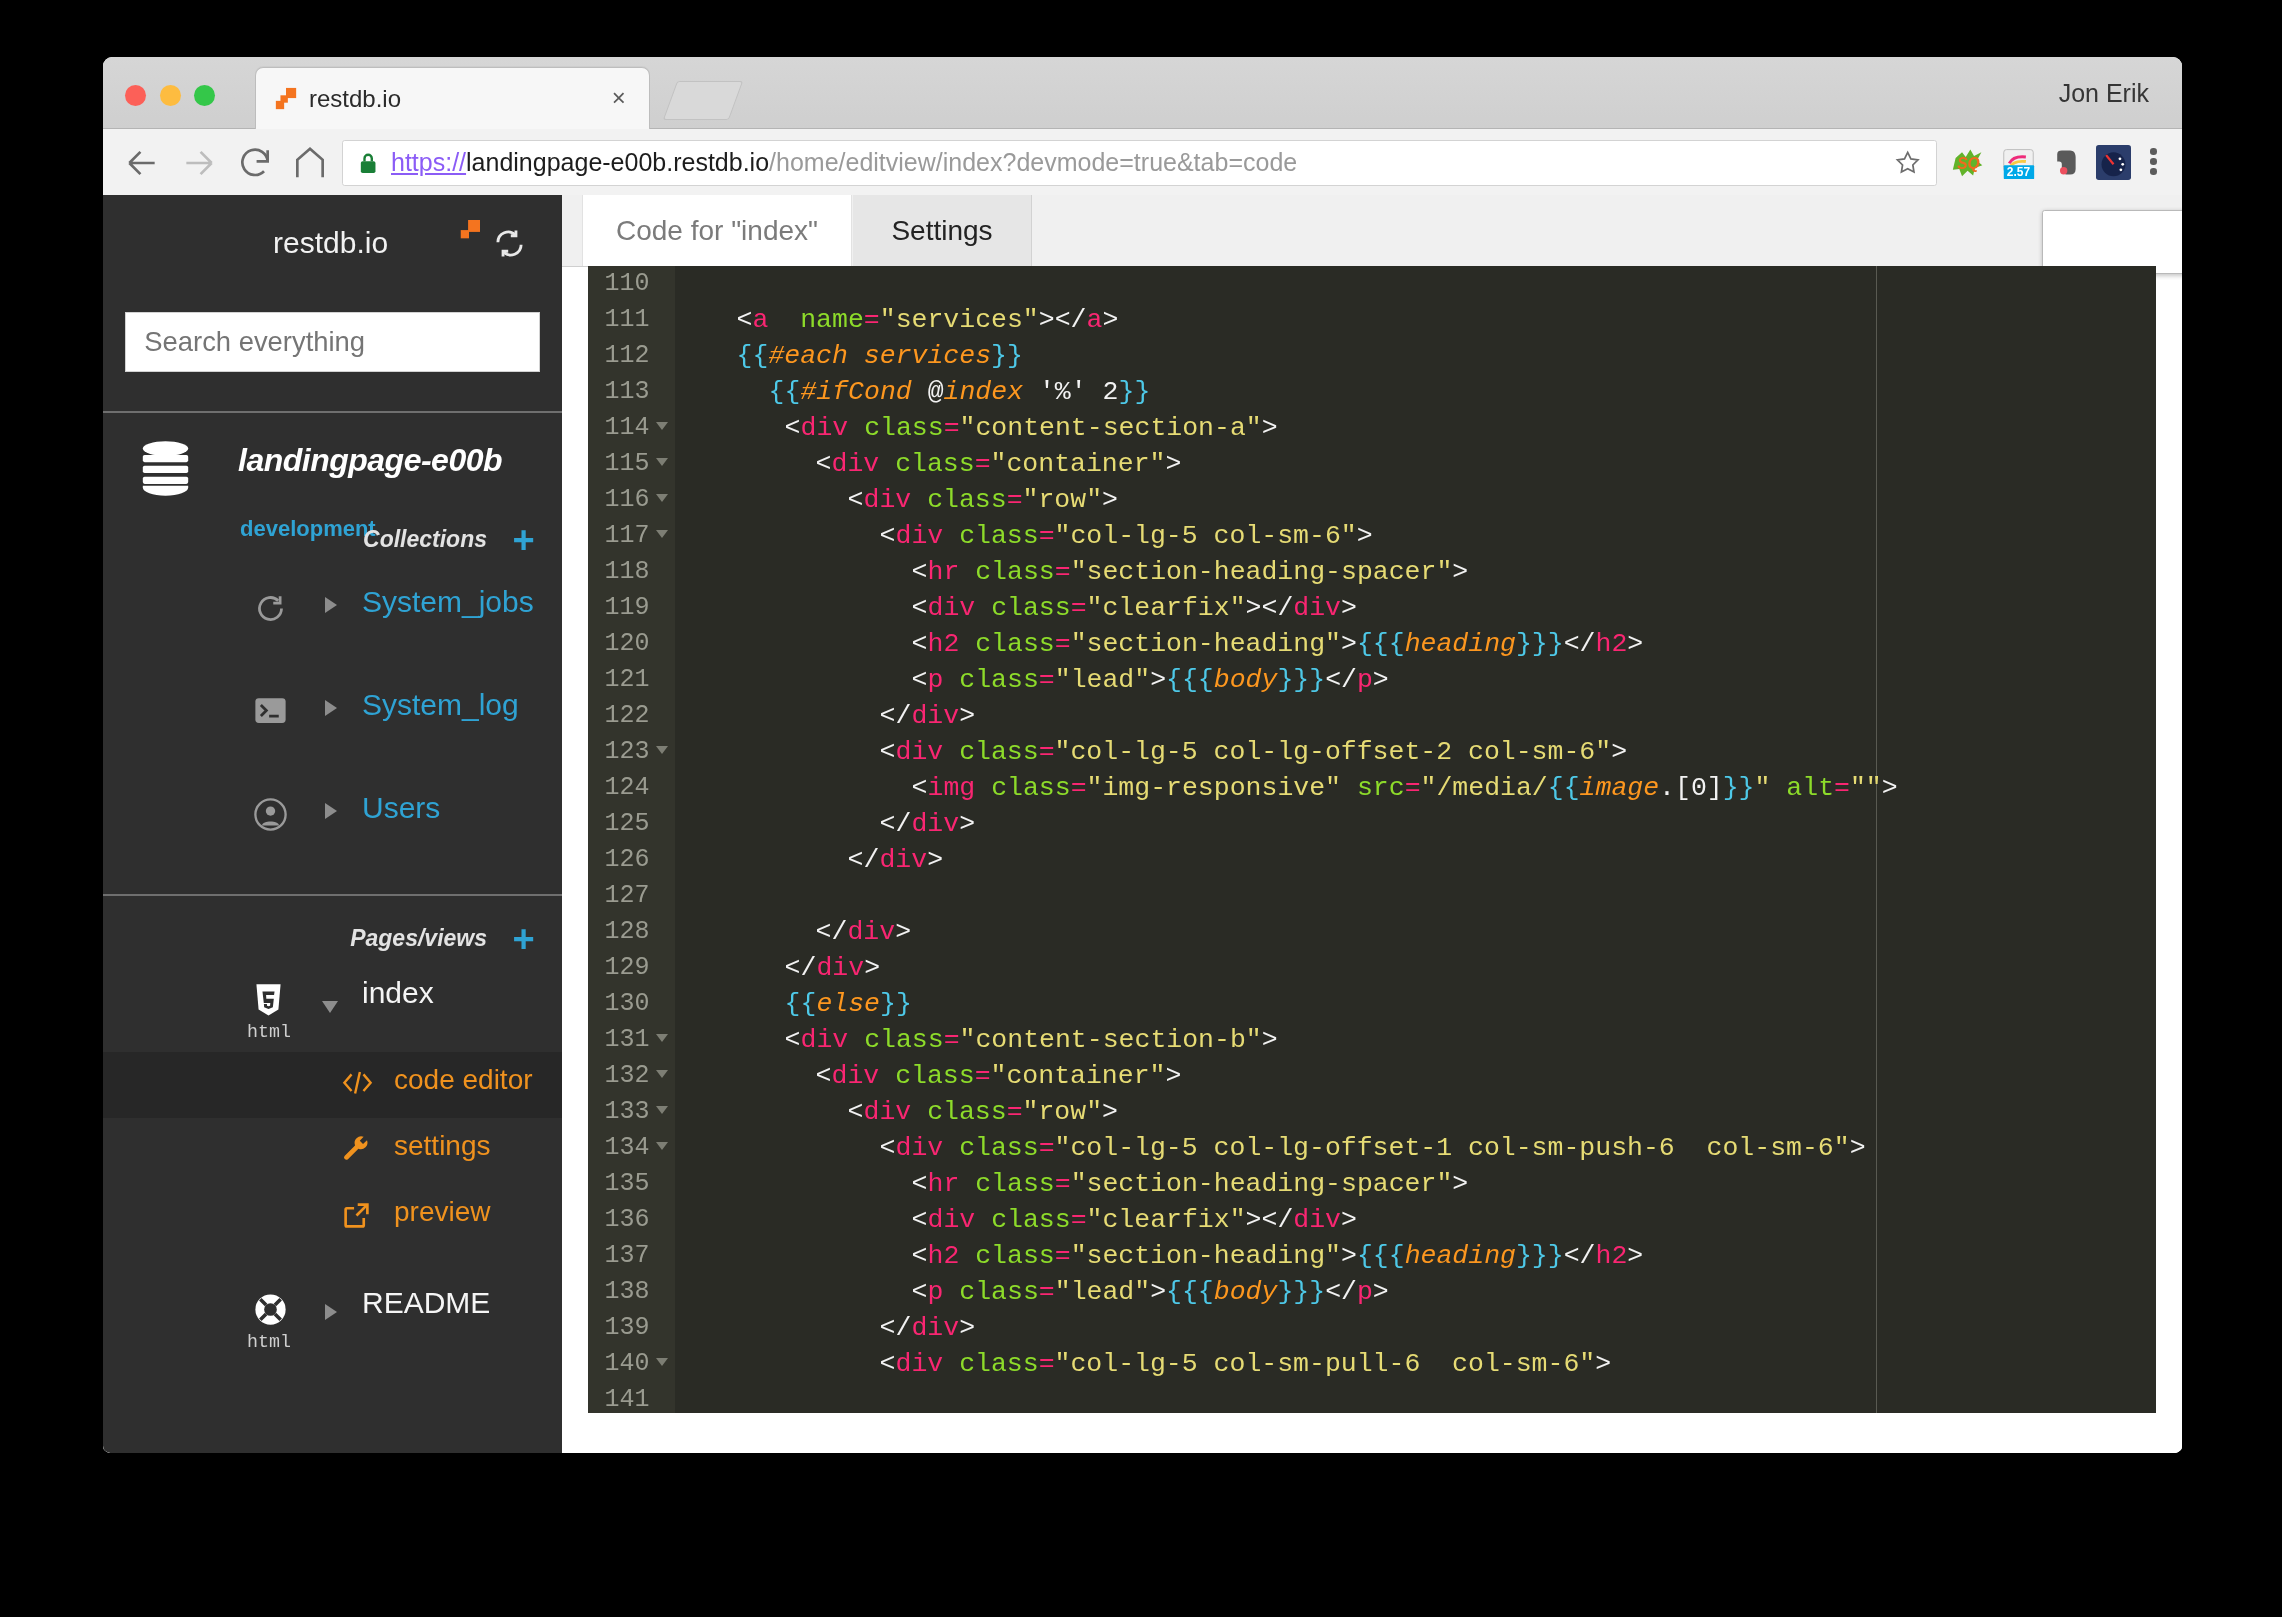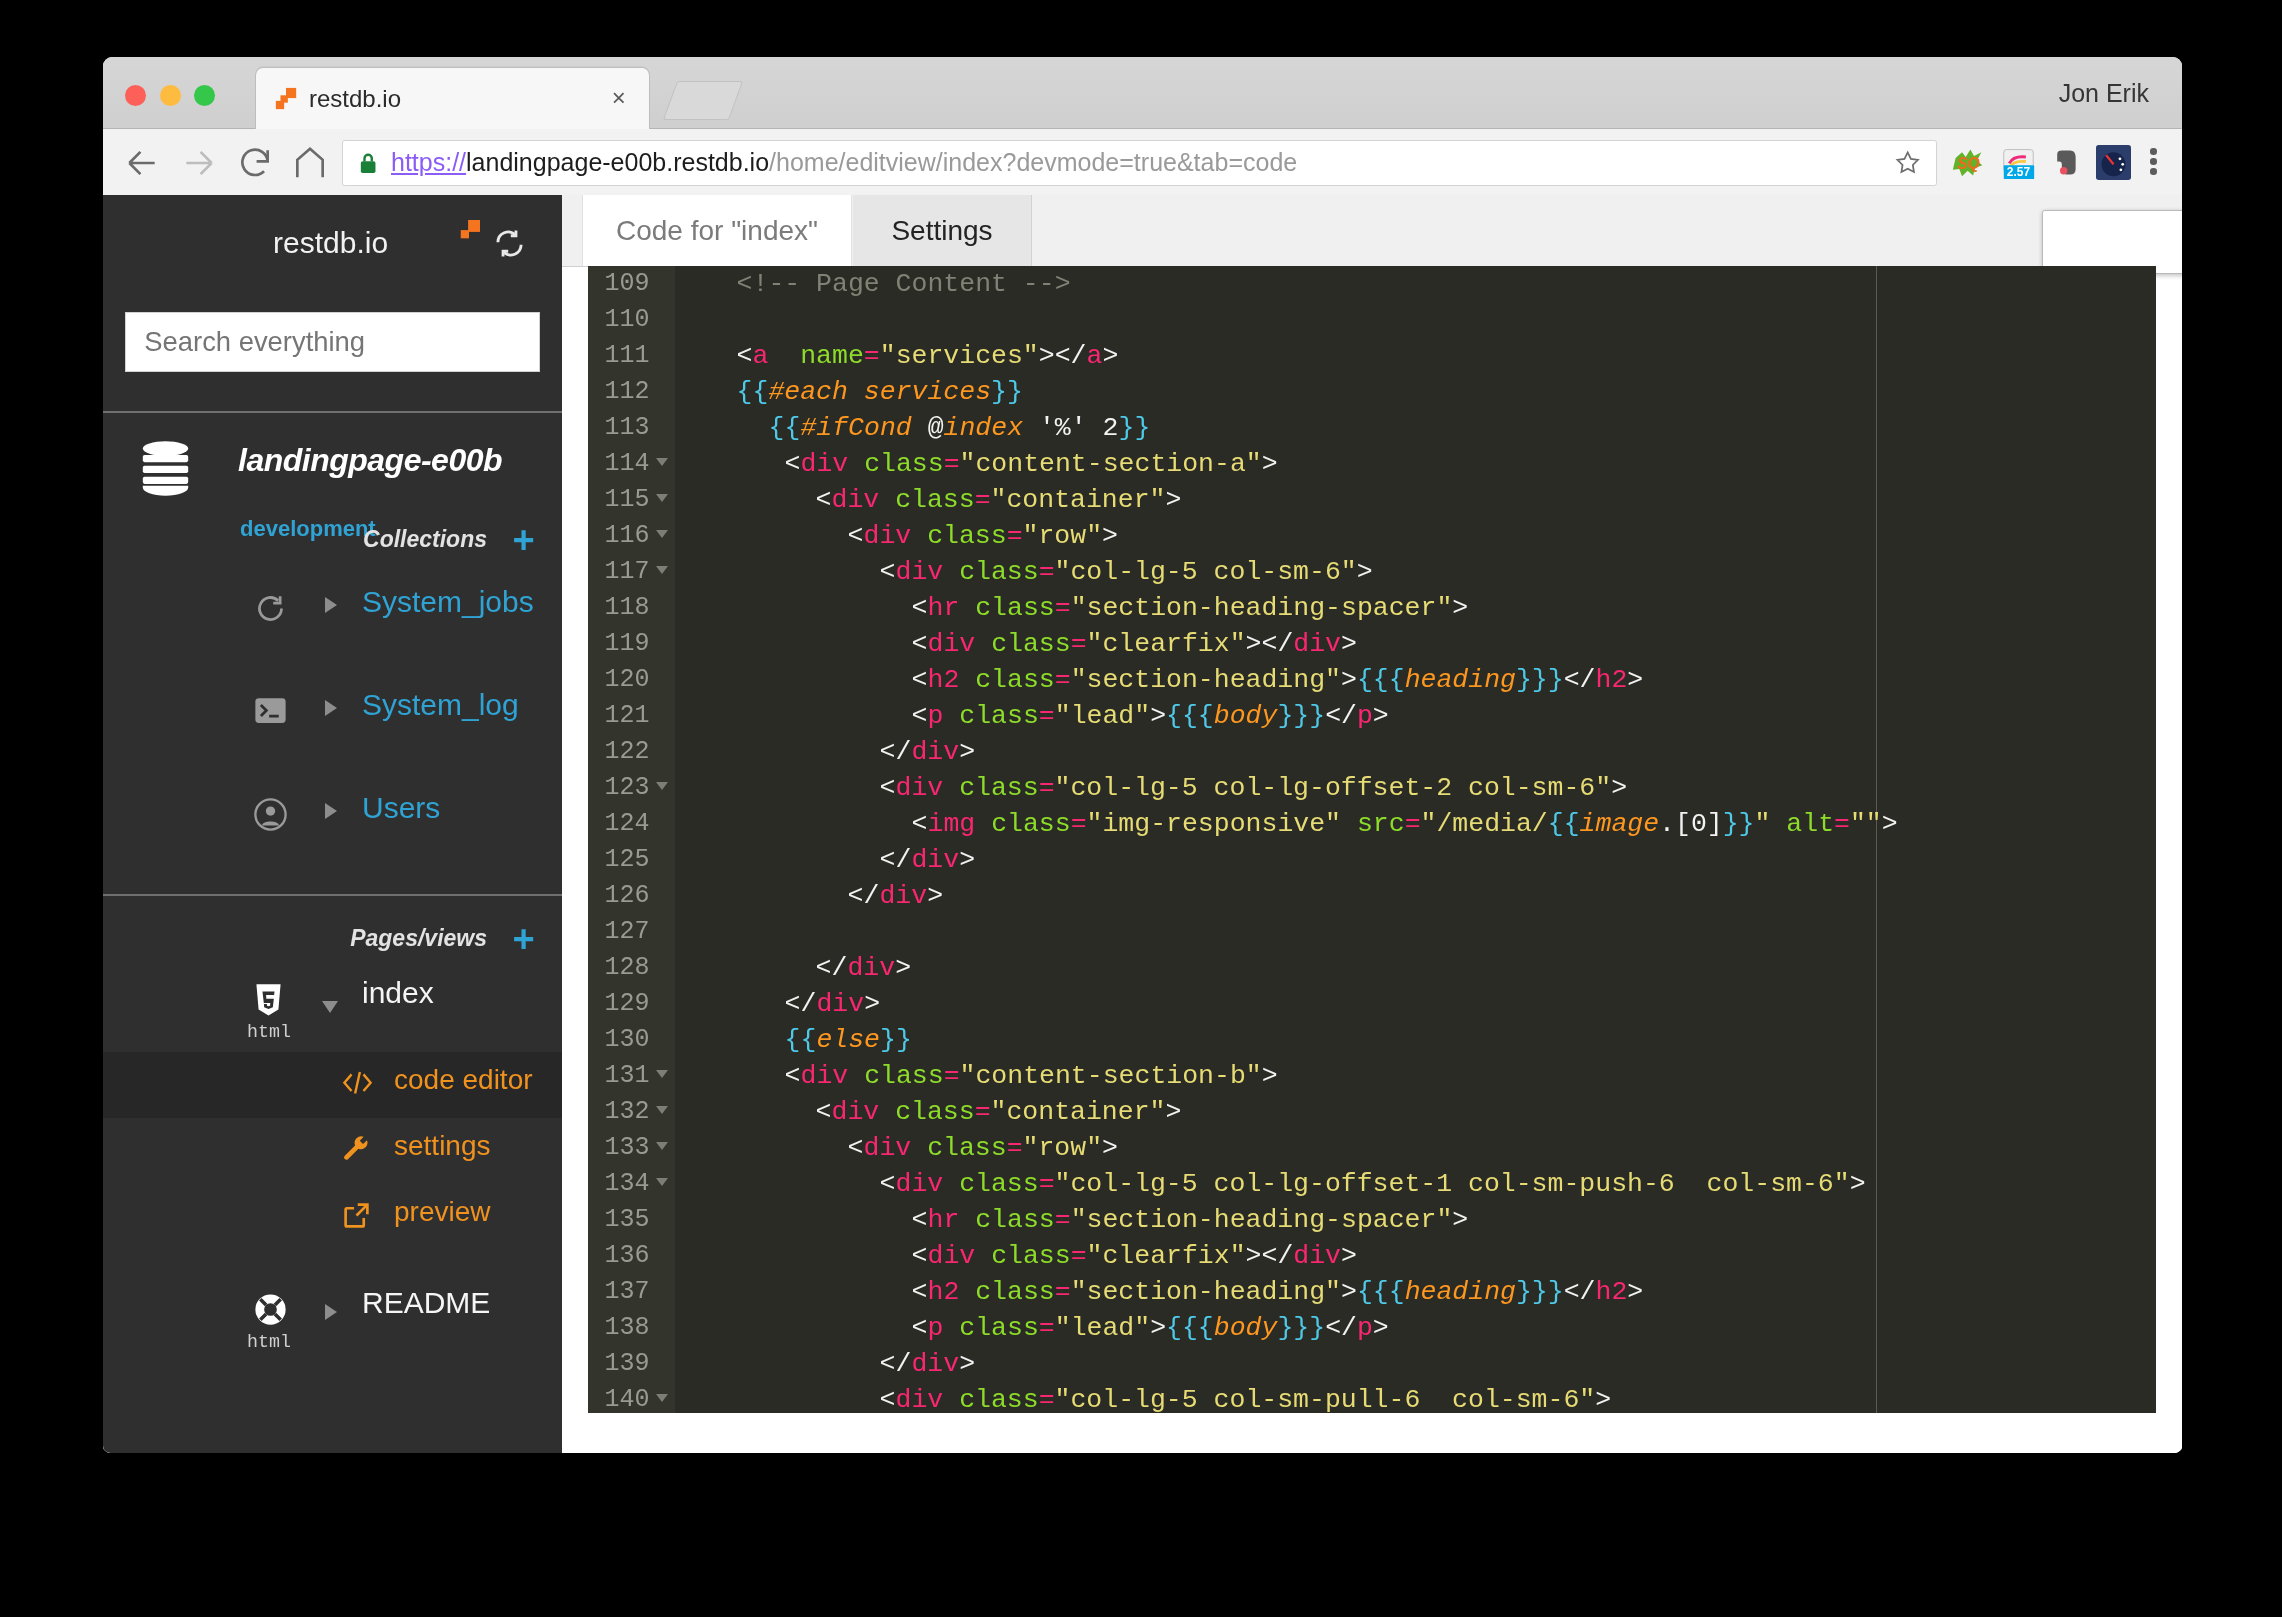--- a/index.html
+++ b/index.html
@@ -446,21 +446,20 @@
         <div id="gutter"></div>
         <div id="ruler"></div>
         <div id="codeflow">
             <div class="guide" style="left: 132px;"></div>
             <div class="guide" style="left: 164px;"></div>
             <div class="guide" style="left: 196px;"></div>
             <div class="guide" style="left: 228px;"></div>
             <div class="guide" style="left: 260px;"></div>
             <div class="guide" style="left: 292px;"></div>
             <div class="guide" style="left: 323px;"></div>
-            <div class="ln"><span class="num">109</span><span class="code" style="padding-left: 48px;"><span class="c-com">&lt;!-- Page Content --&gt;</span></span></div>
             <div class="ln"><span class="num">110</span><span class="code" style="padding-left: 0px;"></span></div>
             <div class="ln"><span class="num">111</span><span class="code" style="padding-left: 48px;"><span class="c-br">&lt;</span><span class="c-tag">a</span><span class="c-br">  </span><span class="c-attr">name</span><span class="c-eq">=</span><span class="c-str">"services"</span><span class="c-br">&gt;&lt;/</span><span class="c-tag">a</span><span class="c-br">&gt;</span></span></div>
             <div class="ln"><span class="num">112</span><span class="code" style="padding-left: 48px;"><span class="c-hb">{{</span><span class="c-var">#each services</span><span class="c-hb">}}</span></span></div>
             <div class="ln"><span class="num">113</span><span class="code" style="padding-left: 80px; font-family: Liberation Mono, monospace;"><span class="c-hb">{{</span><span class="c-var">#ifCond </span><span class="c-idx">@</span><span class="c-var">index </span><span class="c-idx">'%' 2</span><span class="c-hb">}}</span></span></div>
             <div class="ln"><span class="num">114</span><span class="fold"></span><span class="code" style="padding-left: 96px;"><span class="c-br">&lt;</span><span class="c-tag">div</span><span class="c-br"> </span><span class="c-attr">class</span><span class="c-eq">=</span><span class="c-str">"content-section-a"</span><span class="c-br">&gt;</span></span></div>
             <div class="ln"><span class="num">115</span><span class="fold"></span><span class="code" style="padding-left: 127px;"><span class="c-br">&lt;</span><span class="c-tag">div</span><span class="c-br"> </span><span class="c-attr">class</span><span class="c-eq">=</span><span class="c-str">"container"</span><span class="c-br">&gt;</span></span></div>
             <div class="ln"><span class="num">116</span><span class="fold"></span><span class="code" style="padding-left: 159px;"><span class="c-br">&lt;</span><span class="c-tag">div</span><span class="c-br"> </span><span class="c-attr">class</span><span class="c-eq">=</span><span class="c-str">"row"</span><span class="c-br">&gt;</span></span></div>
             <div class="ln"><span class="num">117</span><span class="fold"></span><span class="code" style="padding-left: 191px;"><span class="c-br">&lt;</span><span class="c-tag">div</span><span class="c-br"> </span><span class="c-attr">class</span><span class="c-eq">=</span><span class="c-str">"col-lg-5 col-sm-6"</span><span class="c-br">&gt;</span></span></div>
             <div class="ln"><span class="num">118</span><span class="code" style="padding-left: 223px;"><span class="c-br">&lt;</span><span class="c-tag">hr</span><span class="c-br"> </span><span class="c-attr">class</span><span class="c-eq">=</span><span class="c-str">"section-heading-spacer"</span><span class="c-br">&gt;</span></span></div>
             <div class="ln"><span class="num">119</span><span class="code" style="padding-left: 223px;"><span class="c-br">&lt;</span><span class="c-tag">div</span><span class="c-br"> </span><span class="c-attr">class</span><span class="c-eq">=</span><span class="c-str">"clearfix"</span><span class="c-br">&gt;&lt;/</span><span class="c-tag">div</span><span class="c-br">&gt;</span></span></div>

